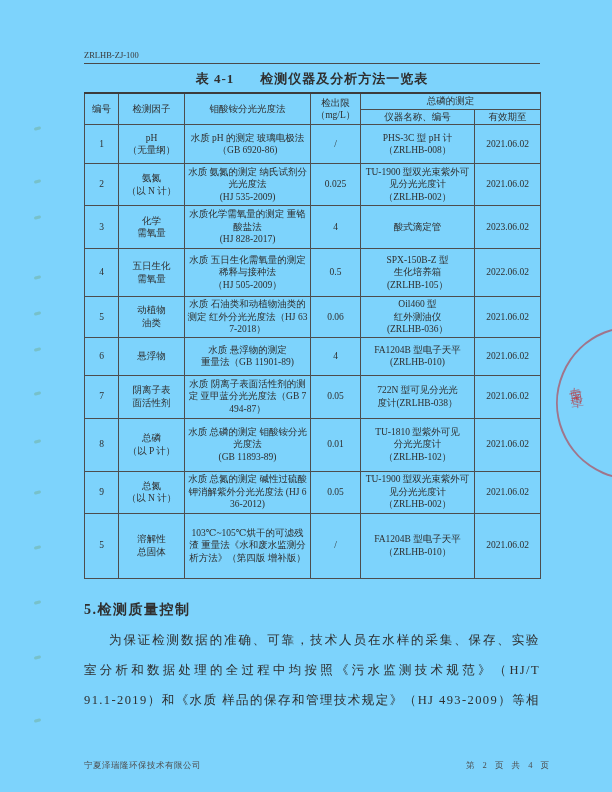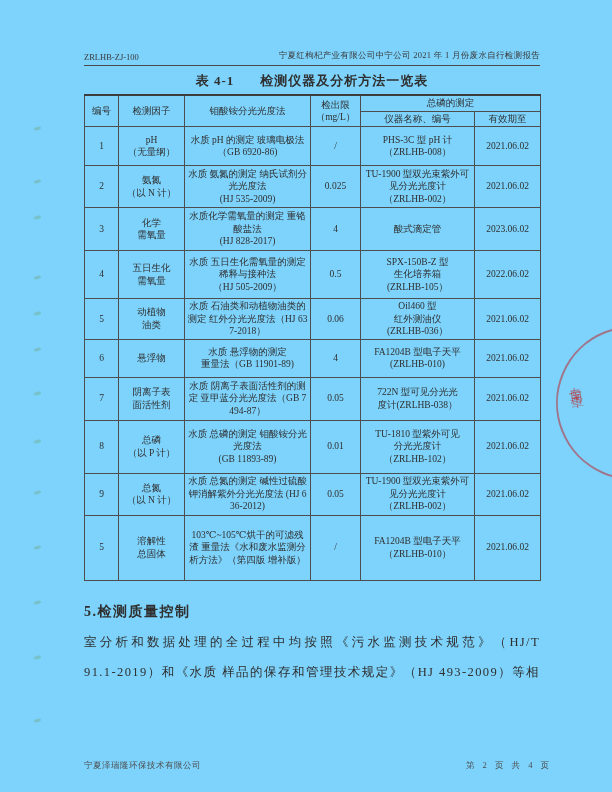--- a/index.html
+++ b/index.html
@@ -126,21 +126,20 @@
 </style>
 </head>
 <body>
 
 <div class="page">
 
   <div class="content">
 
     <div class="doc-header">
       <span class="doc-num">ZRLHB-ZJ-100</span>
-      <span class="title">宁夏红枸杞产业有限公司中宁公司 2021 年 1 月份废水自行检测报告</span>
     </div>
 
     <div class="table-title">
       <span class="label">表 4-1</span><span>检测仪器及分析方法一览表</span>
     </div>
 
     <table class="inst">
       <colgroup>
         <col class="c-no">
           <col class="c-factor">
@@ -269,20 +268,21 @@
             <td>FA1204B 型电子天平
 （ZRLHB-010）</td>
             <td>2021.06.02</td>
           </tr>
         </tbody>
     </table>
 
     <div class="section-heading">5.检测质量控制</div>
 
     <div class="paragraph" id="paragraph">
+        <div class="pline first">为保证检测数据的准确、可靠，技术人员在水样的采集、保存、实验</div>
         <div class="pline">室分析和数据处理的全过程中均按照《污水监测技术规范》（HJ/T</div>
         <div class="pline">91.1-2019）和《水质 样品的保存和管理技术规定》（HJ 493-2009）等相</div>
       </div>
 
   </div>
 
   <div class="stamp">
     <span class="stamp-text">专用章</span>
   </div>
 

